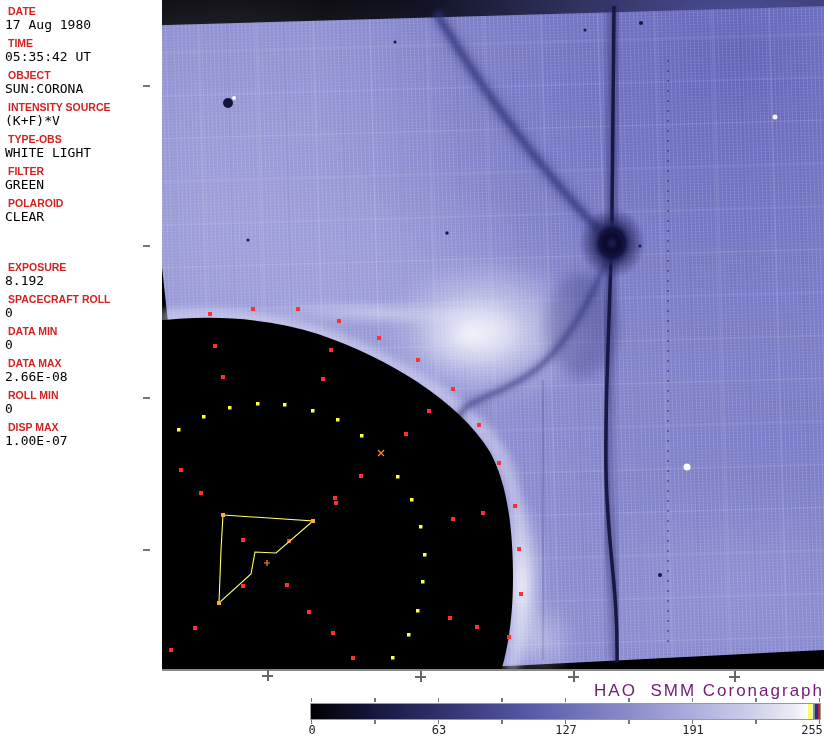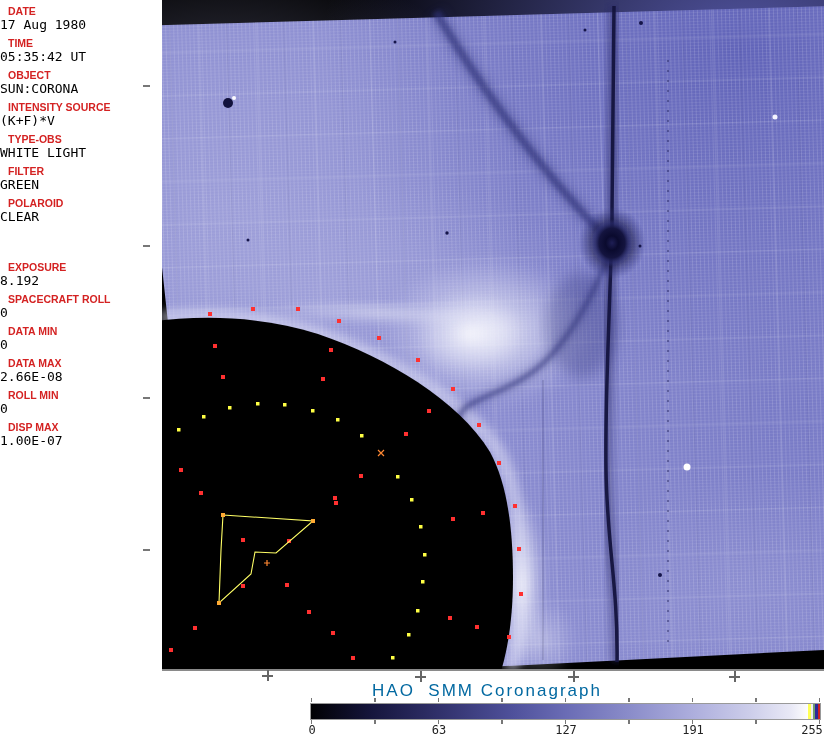--- a/index.html
+++ b/index.html
@@ -11,37 +11,37 @@
   #sidebar{
     position:absolute;left:0;top:0;width:150px;height:736px;background:#ffffff;z-index:3;padding-left:12px;
   }
   .meta-row{position:absolute;left:0;width:150px;}
   .meta-label{
     display:block;margin-left:8px;
     font-family:"Liberation Sans",sans-serif;font-weight:bold;
     font-size:10.5px;line-height:12px;color:#d42222;letter-spacing:0px;white-space:nowrap;
   }
   .meta-value{
-    display:block;margin-top:1px;
+    display:block;margin-left:5px;margin-top:1px;
     font-family:"DejaVu Sans Mono",monospace;
     font-size:13px;line-height:14px;color:#000000;white-space:nowrap;
   }
   
   #image-wrap{position:absolute;left:150px;top:0;width:674px;height:671px;background:#000;}
   
   .ltick{position:absolute;width:7px;height:2px;background:#777;left:143px;z-index:4;}
   
   .plus-tick{position:absolute;width:11px;height:11px;z-index:4;}
   .plus-tick .ph{position:absolute;left:0;top:5px;width:11px;height:1.5px;background:#666;}
   .plus-tick .pv{position:absolute;left:5px;top:0;width:1.5px;height:11px;background:#666;}
   
   #footer-title{
-    position:absolute;left:150px;top:681px;width:674px;text-align:center;
+    position:absolute;left:150px;top:681px;width:674px;text-align:right;
     font-family:"Liberation Sans",sans-serif;font-size:17px;font-weight:normal;
-    letter-spacing:2px;color:#0369a1;white-space:pre;
+    letter-spacing:2px;color:#701a75;white-space:pre;
   }
   #colorbar{
     position:absolute;left:310px;top:703px;width:509px;height:15px;
     border:1px solid #999;
     background:linear-gradient(to right,
       #010103 0px,#15153c 60px,#30306a 127px,#4e509a 200px,#6a6cb5 255px,
       #8b8dca 320px,#adaedd 382px,#cdceea 440px,#e9e9f6 480px,#fbfbfd 495px,
       #fdfdfe 497px,#ffff55 497px,#ffff55 500px,#eeeef8 500px,#eeeef8 502px,
       #6f9c6f 502px,#6f9c6f 504px,#2a2a99 504px,#2a2a99 507.5px,#cc2222 507.5px,#cc2222 509px);
   }

